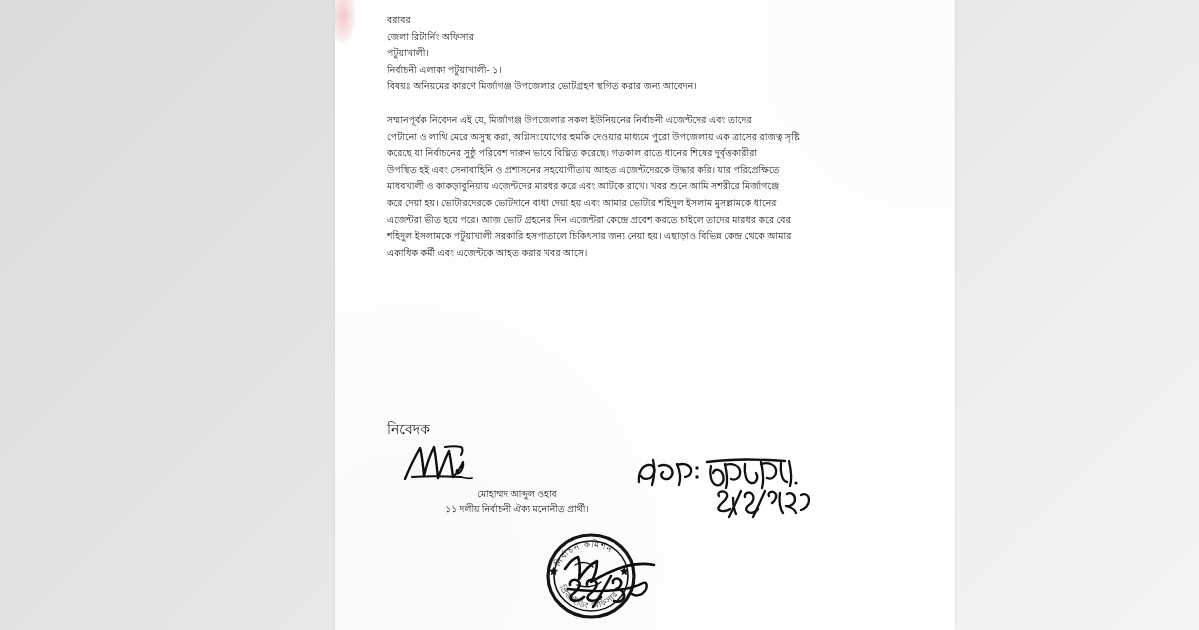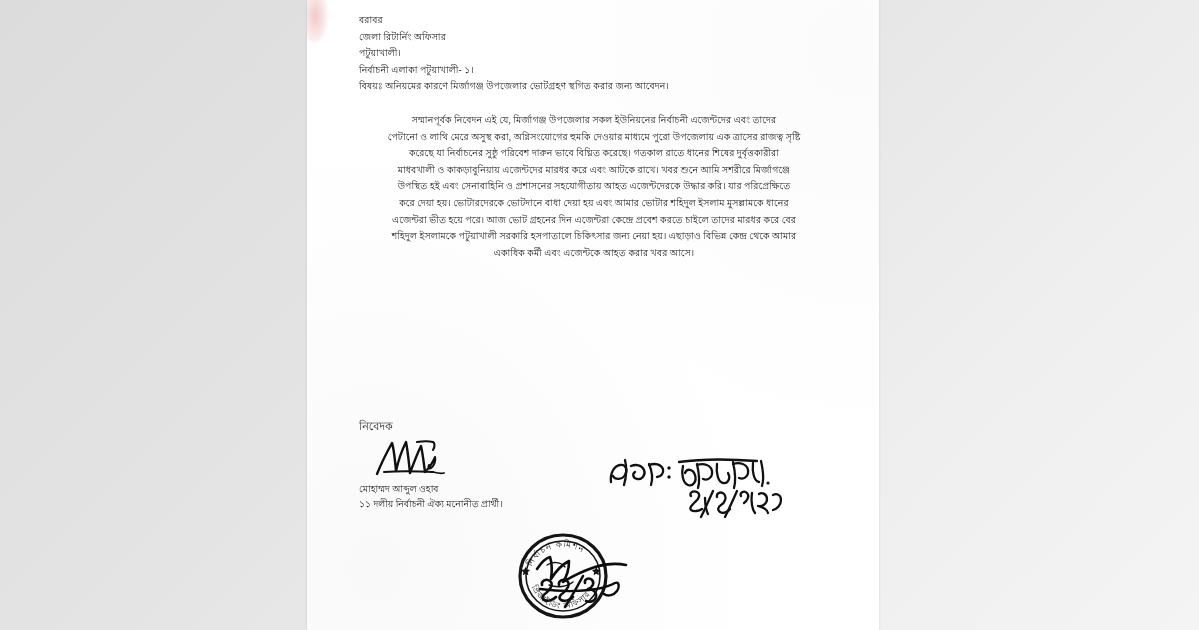--- a/index.html
+++ b/index.html
@@ -16,23 +16,23 @@
     position: relative;
     width: 1199px;
     height: 630px;
     background: linear-gradient(135deg, #dcdcdc 0%, #e4e4e4 40%, #efefef 75%, #f4f4f4 100%);
     overflow: hidden;
   }
 
   
   #paper {
     position: absolute;
-    left: 307px;
+    left: 335px;
     top: 0;
-    width: 572px;
+    width: 620px;
     height: 630px;
     background: #ffffff;
     box-shadow: 0 0 3px rgba(0,0,0,0.10);
     overflow: hidden;
   }
 
   
   .finger-smudge {
     position: absolute;
     left: -6px;
@@ -75,45 +75,46 @@
     letter-spacing: 0.12px;
     -webkit-font-smoothing: none;
     text-rendering: optimizeLegibility;
   }
   .block-gap-md { height: 17px; }
   .block-gap-lg { height: 25px; }
 
   .salutation { }
 
   
-  .para .ln { white-space: nowrap; text-align: center; }
+  .para .ln { white-space: nowrap; }
 
   
   .sig-block {
     position: absolute;
     left: 52px;
     top: 418px;
     width: 260px;
   }
   .sig-label {
     font-family: Liberation Serif, serif;
-    font-size: 11px;
+    font-size: 14px;
     color: #1d1d1d;
   }
   .handwritten-sig {
     width: 105px;
     height: 40px;
     margin: 1px 0 0 12px;
   }
   .sig-name, .sig-title {
     font-family: "Liberation Serif", serif;
     font-size: 9.3px;
     line-height: 15px;
     color: #1d1d1d;
     white-space: nowrap;
+    text-align: center;
   }
 
   
   .annotation {
     position: absolute;
     left: 298px;
     top: 452px;
     width: 185px;
     height: 82px;
   }
@@ -153,22 +154,22 @@
       <div class="ln">নির্বাচনী এলাকা পটুয়াখালী- ১।</div>
       <div class="ln">বিষয়ঃ অনিয়মের কারণে মির্জাগঞ্জ উপজেলার ভোটগ্রহণ স্থগিত করার জন্য আবেদন।</div>
 
       <div class="block-gap-md"></div>
 
 
       <div class="para">
         <div class="ln">সম্মানপূর্বক নিবেদন এই যে, মির্জাগঞ্জ উপজেলার সকল ইউনিয়নের নির্বাচনী এজেন্টদের এবং তাদের</div>
         <div class="ln">পেটানো ও লাথি মেরে অসুস্থ করা, অগ্নিসংযোগের হুমকি দেওয়ার মাধ্যমে পুরো উপজেলায় এক ত্রাসের রাজত্ব সৃষ্টি</div>
         <div class="ln">করেছে যা নির্বাচনের সুষ্ঠু পরিবেশ দারুন ভাবে বিঘ্নিত করেছে। গতকাল রাতে ধানের শিষের দুর্বৃত্তকারীরা</div>
+        <div class="ln">উপস্থিত হই এবং সেনাবাহিনি ও প্রশাসনের সহযোগীতায় আহত এজেন্টদেরকে উদ্ধার করি। যার পরিপ্রেক্ষিতে</div>
         <div class="ln">মাধবখালী ও কাকড়াবুনিয়ায় এজেন্টদের মারধর করে এবং আটকে রাখে। খবর শুনে আমি সশরীরে মির্জাগঞ্জে</div>
-        <div class="ln">উপস্থিত হই এবং সেনাবাহিনি ও প্রশাসনের সহযোগীতায় আহত এজেন্টদেরকে উদ্ধার করি। যার পরিপ্রেক্ষিতে</div>
         <div class="ln">করে দেয়া হয়। ভোটারদেরকে ভোটদানে বাধা দেয়া হয় এবং আমার ভোটার শহিদুল ইসলাম মুসল্লামকে ধানের</div>
         <div class="ln">এজেন্টরা ভীত হয়ে পরে। আজ ভোট গ্রহনের দিন এজেন্টরা কেন্দ্রে প্রবেশ করতে চাইলে তাদের মারধর করে বের</div>
         <div class="ln">শহিদুল ইসলামকে পটুয়াখালী সরকারি হসপাতালে চিকিৎসার জন্য নেয়া হয়। এছাড়াও বিভিন্ন কেন্দ্র থেকে আমার</div>
         <div class="ln">একাধিক কর্মী এবং এজেন্টকে আহত করার খবর আসে।</div>
       </div>
 
       <div class="block-gap-lg"></div>
 
 
     </div>

